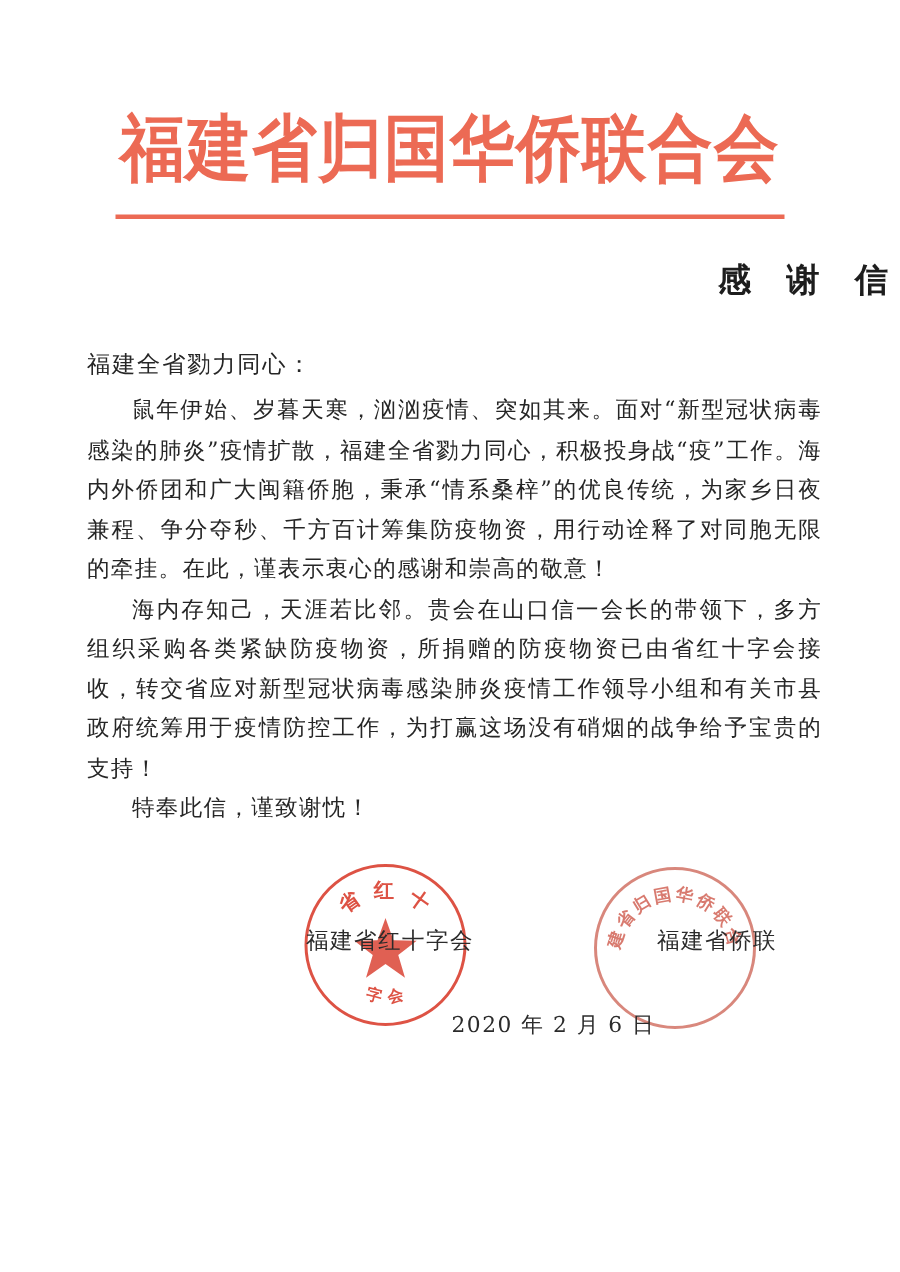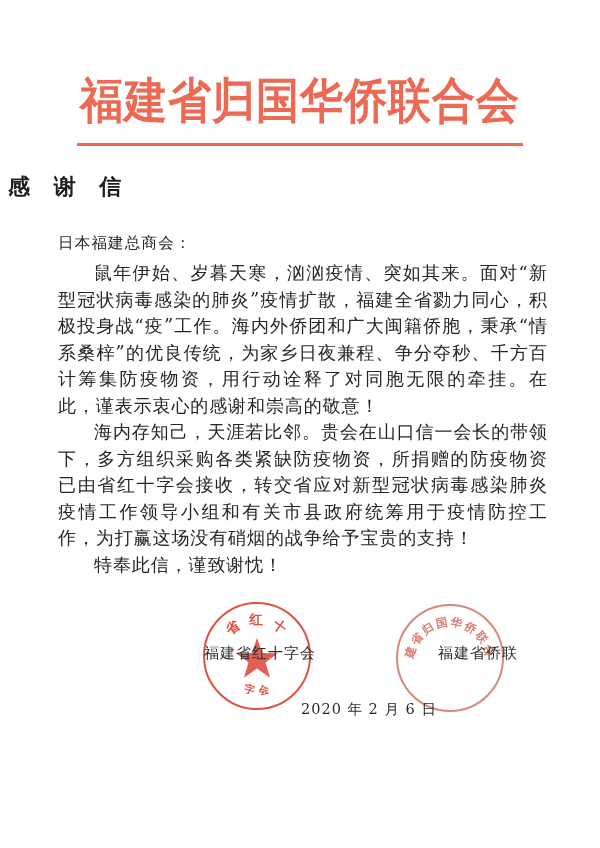--- a/index.html
+++ b/index.html
@@ -44,21 +44,21 @@
   }
   .letterhead-rule {
     width: 446px;
     height: 3px;
     background: #ec6a54;
     margin: 22px auto 0 auto;
   }
 
   
   .doc-title {
-    text-align: left;
+    text-align: right;
     margin: 26px 0 0 0;
     font-family: "DejaVu Sans", "Liberation Sans", sans-serif;
     font-weight: 700;
     font-size: 22px;
     letter-spacing: 8px;
     color: #1d1d1d;
     text-indent: 8px;
   }
 
   
@@ -69,21 +69,21 @@
   .salutation {
     margin: 28px 0 0 0;
     font-size: 15.5px;
     line-height: 26px;
     letter-spacing: 1.2px;
     color: #262626;
   }
   .para {
     margin: 0;
     padding: 0;
-    font-size: 18px;
+    font-size: 15px;
     line-height: 26.5px;
     letter-spacing: 0.9px;
     text-align: justify;
     text-align-last: left;
     text-indent: 2em;
     color: #262626;
     word-break: break-all;
   }
   .para.first { margin-top: 4px; }
 
@@ -164,21 +164,21 @@
 
   <div class="letterhead">
     <h1 class="org-title">福建省归国华侨联合会</h1>
     <div class="letterhead-rule"></div>
   </div>
 
   <div class="doc-title">感 谢 信</div>
 
   <div class="letter-body">
 
-    <p class="salutation">日本福建总商会：</p>
+    <p class="salutation">福建全省勠力同心：</p>
 
     <p class="para first">鼠年伊始、岁暮天寒，汹汹疫情、突如其来。面对“新型冠状病毒感染的肺炎”疫情扩散，福建全省勠力同心，积极投身战“疫”工作。海内外侨团和广大闽籍侨胞，秉承“情系桑梓”的优良传统，为家乡日夜兼程、争分夺秒、千方百计筹集防疫物资，用行动诠释了对同胞无限的牵挂。在此，谨表示衷心的感谢和崇高的敬意！</p>
 
     <p class="para">海内存知己，天涯若比邻。贵会在山口信一会长的带领下，多方组织采购各类紧缺防疫物资，所捐赠的防疫物资已由省红十字会接收，转交省应对新型冠状病毒感染肺炎疫情工作领导小组和有关市县政府统筹用于疫情防控工作，为打赢这场没有硝烟的战争给予宝贵的支持！</p>
 
 
     <p class="para">特奉此信，谨致谢忱！</p>
 
     <div class="signature-block">
 

